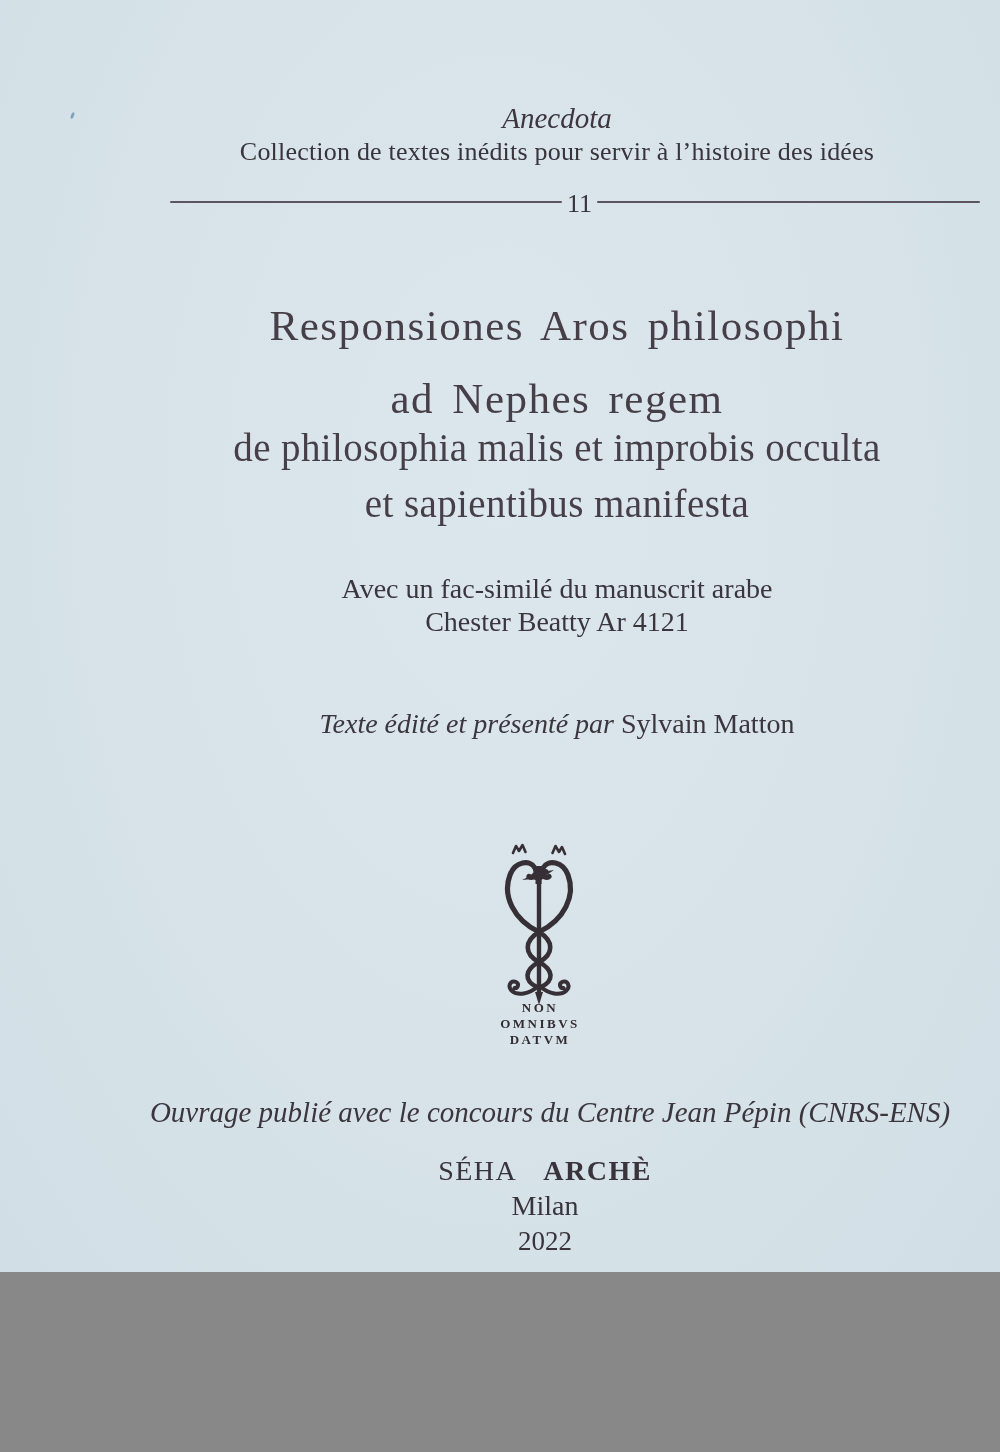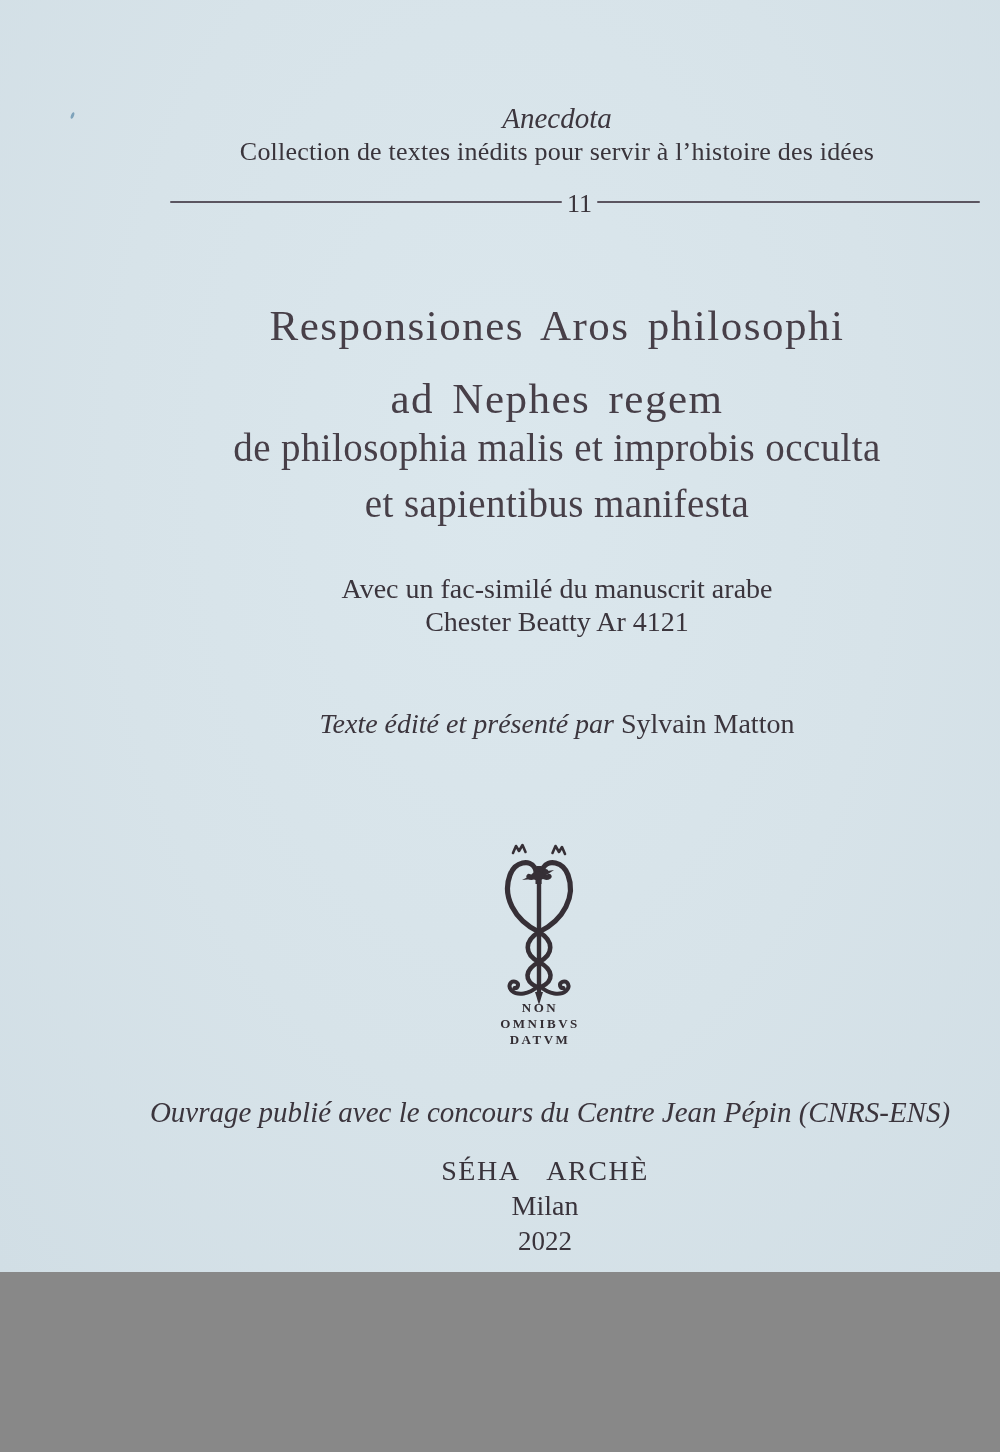--- a/index.html
+++ b/index.html
@@ -91,21 +91,21 @@
     width: 1000px;
     text-align: center;
     font-size: 13px;
     font-weight: bold;
     line-height: 16px;
     letter-spacing: 2.5px;
     color: #332d33;
   }
   .support { top: 1098px; left: 50px; font-size: 29px; font-style: italic; color: #3b353d; }
   .publishers { top: 1157px; left: 45px; font-size: 28px; letter-spacing: 1.5px; color: #39333b; }
-  .publishers .pub2 { margin-left: 26px; }
+  .publishers .pub2 { margin-left: 26px; font-weight: bold; }
   .city { top: 1192px; left: 45px; font-size: 28px; color: #39333b; }
   .year { top: 1228px; left: 45px; font-size: 27px; color: #39333b; }
   .speck {
     position: absolute;
     border-radius: 50%;
   }
   .speck.s1 { left: 71px;  top: 112px;  width: 3px; height: 7px;  background: #7fa3bb; transform: rotate(20deg); }
   .speck.s2 { left: 165px; top: 1320px; width: 8px; height: 6px;  background: rgba(70,64,72,0.75); }
   .speck.s3 { left: 206px; top: 1331px; width: 5px; height: 4px;  background: rgba(90,84,92,0.45); }
   .speck.s4 { left: 215px; top: 1341px; width: 8px; height: 13px; background: #3d3740; transform: rotate(-12deg); }

